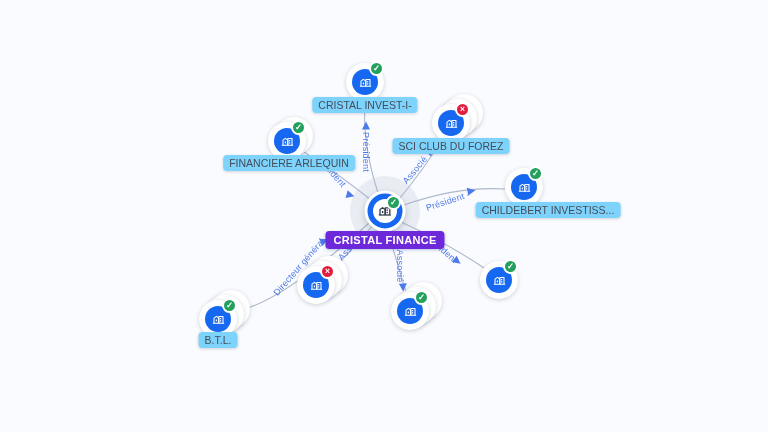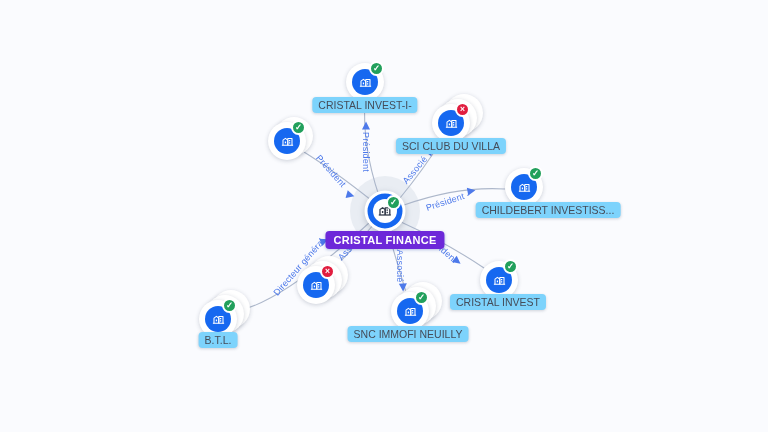--- a/index.html
+++ b/index.html
@@ -128,41 +128,42 @@
           </g>
           <g fill="#fff">
             <rect x="12" y="8" width="1.7" height="1.7"></rect>
             <rect x="12" y="11" width="1.7" height="1.7"></rect>
             <rect x="6.4" y="10" width="1.7" height="2.4"></rect>
           </g>
         </svg>
     </div>
     <div class="badge closed"><span>×</span></div>
   </div>
-  <div class="node-label" style="left:451px;top:146px;">SCI CLUB DU VILLA</div>
+  <div class="node-label" style="left:451px;top:146px;">SCI CLUB DU FOREZ</div>
 
   <div class="node" style="left:287px;top:141px;">
     <div class="stack s1"></div>
     <div class="circle"></div>
     <div class="blue">
       <svg viewBox="0 0 20 20" width="15" height="15">
           <g fill="none" stroke="#fff" stroke-width="1.4" stroke-linejoin="round">
             <path d="M4 15V8.2L7.2 5.8 10.4 8.2V15"></path>
             <path d="M10.4 15V6h5.6v9"></path>
             <path d="M2.5 15h15"></path>
           </g>
           <g fill="#fff">
             <rect x="12" y="8" width="1.7" height="1.7"></rect>
             <rect x="12" y="11" width="1.7" height="1.7"></rect>
             <rect x="6.4" y="10" width="1.7" height="2.4"></rect>
           </g>
         </svg>
     </div>
     <div class="badge ok"><span>✓</span></div>
   </div>
+  <div class="node-label" style="left:289px;top:163px;">FINANCIERE ARLEQUIN</div>
 
   <div class="node" style="left:524px;top:187px;">
     <div class="circle"></div>
     <div class="blue">
       <svg viewBox="0 0 20 20" width="15" height="15">
           <g fill="none" stroke="#fff" stroke-width="1.4" stroke-linejoin="round">
             <path d="M4 15V8.2L7.2 5.8 10.4 8.2V15"></path>
             <path d="M10.4 15V6h5.6v9"></path>
             <path d="M2.5 15h15"></path>
           </g>
@@ -188,21 +189,20 @@
           </g>
           <g fill="#fff">
             <rect x="12" y="8" width="1.7" height="1.7"></rect>
             <rect x="12" y="11" width="1.7" height="1.7"></rect>
             <rect x="6.4" y="10" width="1.7" height="2.4"></rect>
           </g>
         </svg>
     </div>
     <div class="badge ok"><span>✓</span></div>
   </div>
-  <div class="node-label" style="left:498px;top:302px;">CRISTAL INVEST</div>
 
   <div class="node" style="left:410px;top:311px;">
     <div class="stack s2"></div>
     <div class="stack s1"></div>
     <div class="circle"></div>
     <div class="blue">
       <svg viewBox="0 0 20 20" width="15" height="15">
           <g fill="none" stroke="#fff" stroke-width="1.4" stroke-linejoin="round">
             <path d="M4 15V8.2L7.2 5.8 10.4 8.2V15"></path>
             <path d="M10.4 15V6h5.6v9"></path>
@@ -210,21 +210,20 @@
           </g>
           <g fill="#fff">
             <rect x="12" y="8" width="1.7" height="1.7"></rect>
             <rect x="12" y="11" width="1.7" height="1.7"></rect>
             <rect x="6.4" y="10" width="1.7" height="2.4"></rect>
           </g>
         </svg>
     </div>
     <div class="badge ok"><span>✓</span></div>
   </div>
-  <div class="node-label" style="left:408px;top:334px;">SNC IMMOFI NEUILLY</div>
 
   <div class="node" style="left:316px;top:285px;">
     <div class="stack s2"></div>
     <div class="stack s1"></div>
     <div class="circle"></div>
     <div class="blue">
       <svg viewBox="0 0 20 20" width="15" height="15">
           <g fill="none" stroke="#fff" stroke-width="1.4" stroke-linejoin="round">
             <path d="M4 15V8.2L7.2 5.8 10.4 8.2V15"></path>
             <path d="M10.4 15V6h5.6v9"></path>

